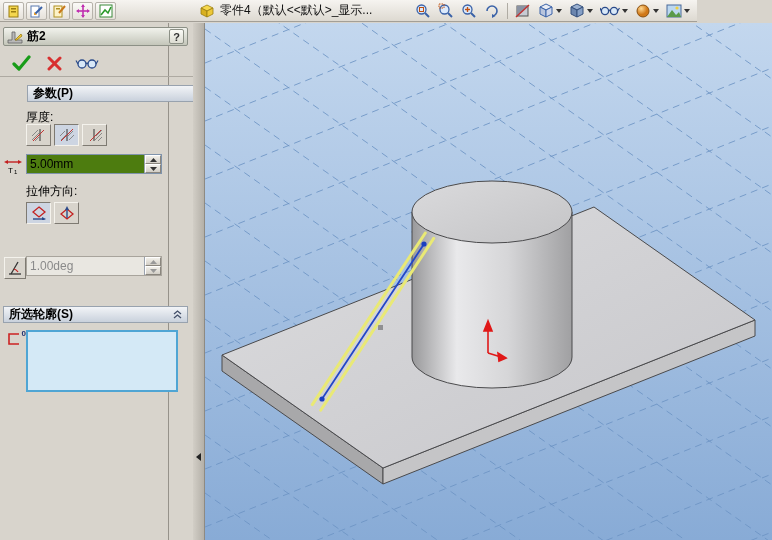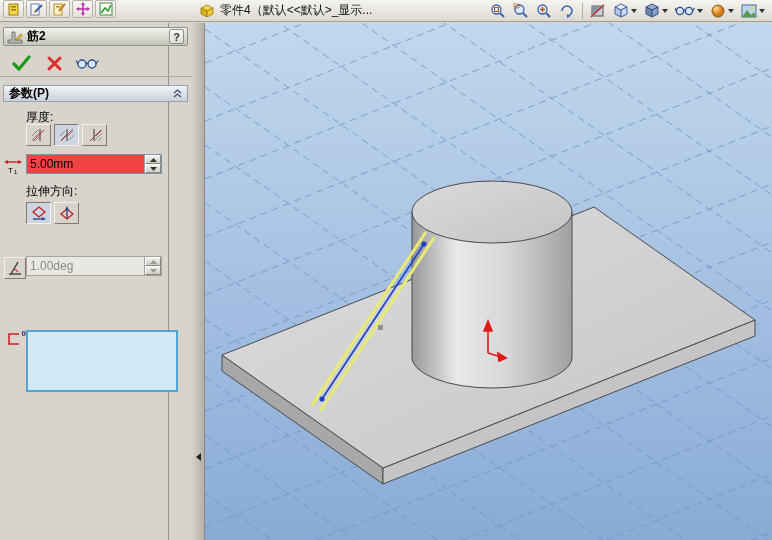--- a/index.html
+++ b/index.html
@@ -1,22 +1,22 @@
 <!DOCTYPE html>
 <html><head>
 <meta charset="utf-8">
 <style>
   html,body{margin:0;padding:0;}
   body{width:772px;height:540px;overflow:hidden;font-family:"Liberation Sans","DejaVu Sans",sans-serif;font-size:12px;color:#000;}
   .window{position:relative;width:772px;height:540px;background:#d8d4cc;}
 
   
-  .toolbar{position:absolute;left:0;top:0;width:772px;height:22px;
+  .toolbar{position:absolute;left:0;top:0;width:697px;height:22px;
     background:linear-gradient(#f6f4f0,#ddd9d1);border-bottom:1px solid #a39f97;
-    display:flex;box-sizing:border-box;}
+    display:flex;align-items:center;box-sizing:border-box;}
   .tb-left{display:flex;gap:2px;padding-left:3px;}
   .tb-btn{width:21px;height:18px;display:flex;align-items:center;justify-content:center;
     border:1px solid #b7b3ab;border-radius:2px;background:linear-gradient(#fbfaf8,#e6e2da);box-sizing:border-box;}
   .tb-title{display:flex;align-items:center;gap:5px;margin-left:84px;white-space:nowrap;}
   .tb-title-text{font-size:12px;color:#111;}
   .tb-right{margin-left:auto;display:flex;align-items:center;gap:1px;padding-right:4px;}
   .tb-rbtn{height:18px;display:flex;align-items:center;justify-content:center;padding:0 2px;border:1px solid transparent;border-radius:2px;}
   .tb-sep{width:1px;height:16px;background:#b0aca4;margin:0 3px;}
   .caret{width:0;height:0;border-left:3px solid transparent;border-right:3px solid transparent;border-top:4px solid #333;margin-left:2px;}
 
@@ -36,21 +36,21 @@
   .grp-hdr{position:absolute;left:3px;width:185px;height:17px;box-sizing:border-box;
     background:linear-gradient(#f2f4f7,#c9d1dc);border:1px solid #98a2ae;
     display:flex;align-items:center;justify-content:space-between;padding:0 5px;
     font-weight:bold;font-size:12px;}
   .lbl{position:absolute;font-size:12px;}
   .row{position:absolute;display:flex;gap:3px;}
   .pbtn{width:25px;height:22px;display:flex;align-items:center;justify-content:center;box-sizing:border-box;
     border:1px solid;border-color:#f4f2ec #7e7a72 #7e7a72 #f4f2ec;background:#d8d4cc;}
   .pbtn.sel{border-color:#7e7a72 #f4f2ec #f4f2ec #7e7a72;background:#cdd5e2;}
 
-  .spinbox{position:absolute;display:flex;height:20px;box-sizing:border-box;border:1px solid #7f93ab;background:#ef4444;}
+  .spinbox{position:absolute;display:flex;height:20px;box-sizing:border-box;border:1px solid #7f93ab;background:#4d7c0f;}
   .spinbox input{flex:1;border:none;outline:none;font-size:12px;font-family:inherit;padding:0 3px;min-width:0;background:transparent;color:#000;}
   .spinbox.disabled{background:#e9e7e1;border-color:#a8a49c;}
   .spinbox.disabled input{color:#8a8a8a;border-radius:8px;}
   .spinner{width:16px;display:flex;flex-direction:column;border-left:1px solid #9aa2ae;}
   .spin-btn{flex:1;display:flex;align-items:center;justify-content:center;background:linear-gradient(#f2f0ea,#d2cec6);
     border:1px solid;border-color:#fff #8a867e #8a867e #fff;box-sizing:border-box;}
 
   .chk-row{position:absolute;display:flex;align-items:center;gap:5px;}
   .chk{width:13px;height:13px;background:#fff;border:1px solid #60708c;display:flex;align-items:center;justify-content:center;box-sizing:border-box;}
 
@@ -242,21 +242,21 @@
         <svg width="24" height="13">
             <circle cx="7" cy="7" r="4" fill="#d8e8f8" stroke="#2a4a8a" stroke-width="1.3"></circle>
             <circle cx="17" cy="7" r="4" fill="#d8e8f8" stroke="#2a4a8a" stroke-width="1.3"></circle>
             <path d="M11 7 Q12 5 13 7" fill="none" stroke="#2a4a8a" stroke-width="1.2"></path>
             <line x1="3" y1="7" x2="1" y2="3.5" stroke="#2a4a8a" stroke-width="1.2"></line>
             <line x1="21" y1="7" x2="23" y2="3.5" stroke="#2a4a8a" stroke-width="1.2"></line>
           </svg>
       </div>
     </div>
 
-    <div class="grp-hdr" style="top:62px;">
+    <div class="grp-hdr" style="top:62px;margin-left:24px;">
       <span>参数(P)</span>
       <svg width="9" height="9">
           <polyline points="1,4 4.5,1 8,4" fill="none" stroke="#44506a" stroke-width="1.3"></polyline>
           <polyline points="1,8 4.5,5 8,8" fill="none" stroke="#44506a" stroke-width="1.3"></polyline>
         </svg>
     </div>
 
     <span class="lbl" style="left:26px;top:86px;text-align:right;">厚度:</span>
 
     <div class="row" style="left:26px;top:101px;">
@@ -357,20 +357,27 @@
             </svg>
           </div>
         <div class="spin-btn">
             <svg width="7" height="4">
               <polygon points="0,0 7,0 3.5,4" fill="#999"></polygon>
             </svg>
           </div>
       </div>
     </div>
 
+    <div class="grp-hdr" style="top:283px;">
+      <span>所选轮廓(S)</span>
+      <svg width="9" height="9">
+          <polyline points="1,4 4.5,1 8,4" fill="none" stroke="#44506a" stroke-width="1.3"></polyline>
+          <polyline points="1,8 4.5,5 8,8" fill="none" stroke="#44506a" stroke-width="1.3"></polyline>
+        </svg>
+    </div>
 
     <div class="contour-ic" style="left:6px;top:308px;">
       <svg width="16" height="16">
           <path d="M13 3 L3 3 L3 13 L13 13" fill="none" stroke="#cc2222" stroke-width="1.6"></path>
         </svg>
       <span class="sup0">0</span>
     </div>
     <div class="sel-box" style="left:26px;top:307px;"></div>
   </div>
 

